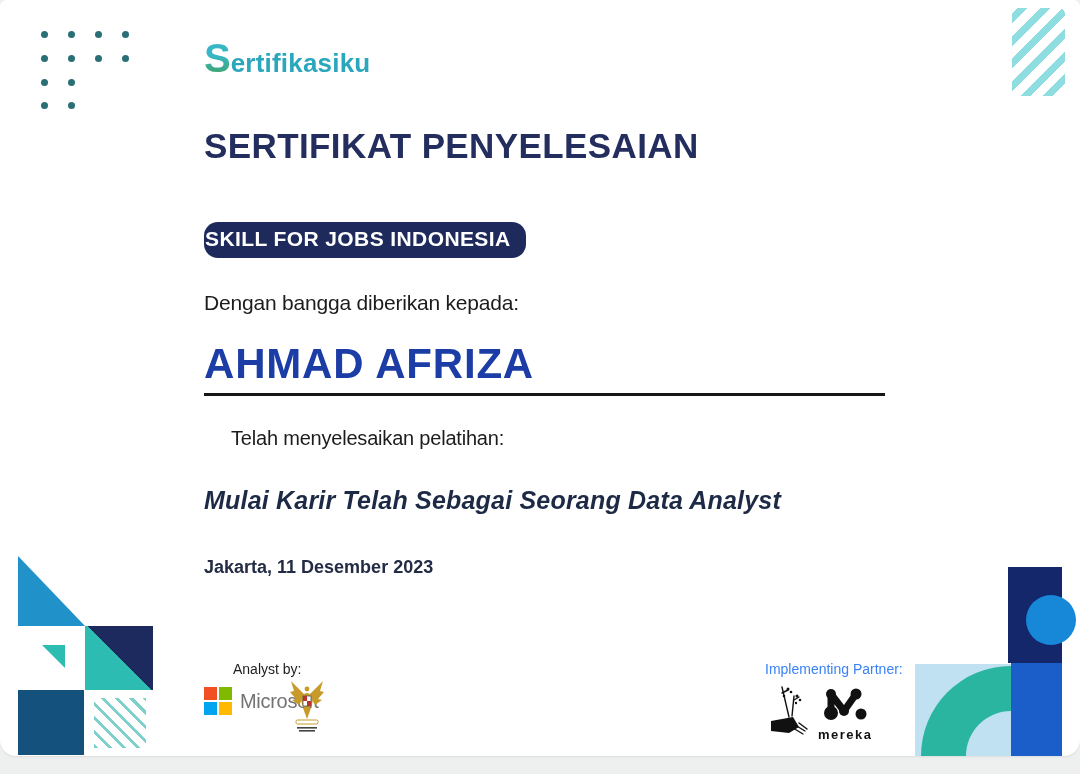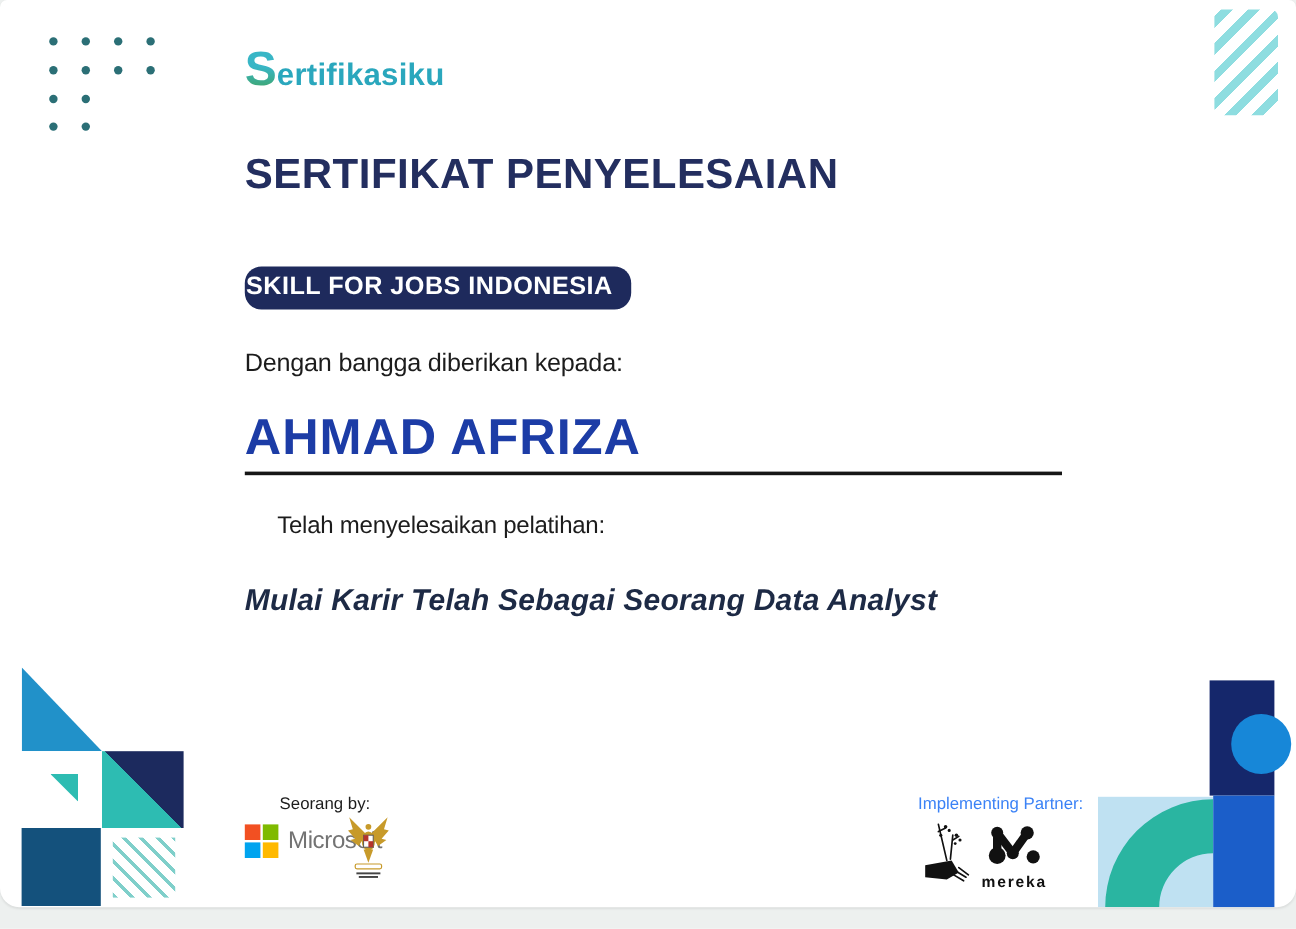--- a/index.html
+++ b/index.html
@@ -116,22 +116,23 @@
     <span class="brand-s">S</span><span class="brand-rest">ertifikasiku</span>
   </div>
 
   <div class="abs title">SERTIFIKAT PENYELESAIAN</div>
   <div class="abs badge">SKILL FOR JOBS INDONESIA</div>
   <div class="abs presented">Dengan bangga diberikan kepada:</div>
   <div class="abs name">AHMAD AFRIZA</div>
   <div class="abs rule"></div>
   <div class="abs completed">Telah menyelesaikan pelatihan:</div>
   <div class="abs course">Mulai Karir Telah Sebagai Seorang Data Analyst</div>
-
-  <div class="abs program-by">Seorang by:</div>
+  <div class="abs date">Jakarta, 11 Desember 2023</div>
+
+  <div class="abs program-by">Analyst by:</div>
   <div class="abs ms-logo">
     <div class="ms-squares">
       <div class="ms-red"></div>
         <div class="ms-green"></div>
       <div class="ms-blue"></div>
         <div class="ms-yellow"></div>
     </div>
     <span class="ms-word">Microsoft</span>
   </div>
   <div class="abs garuda">

